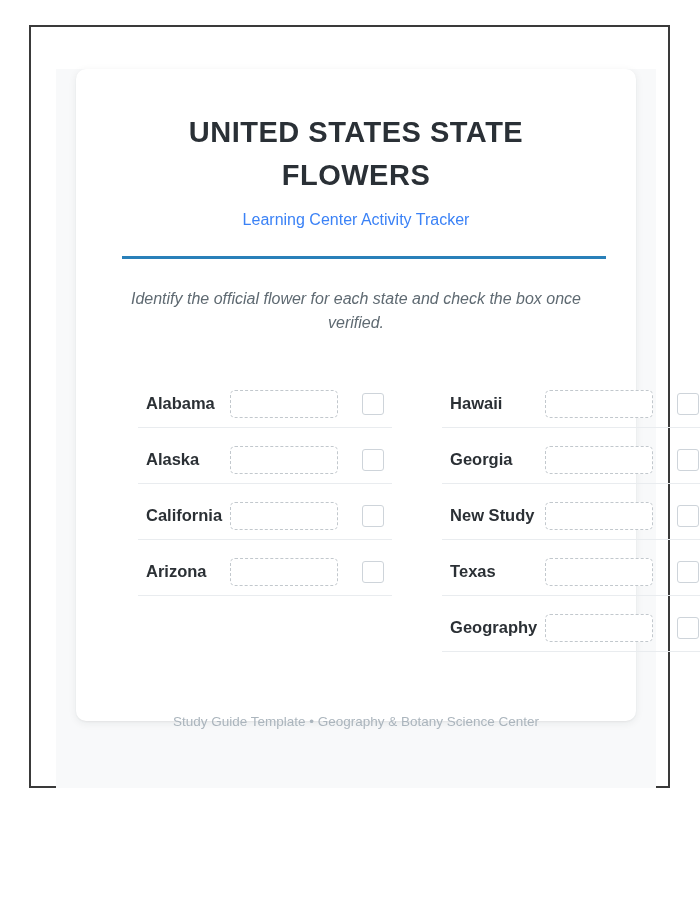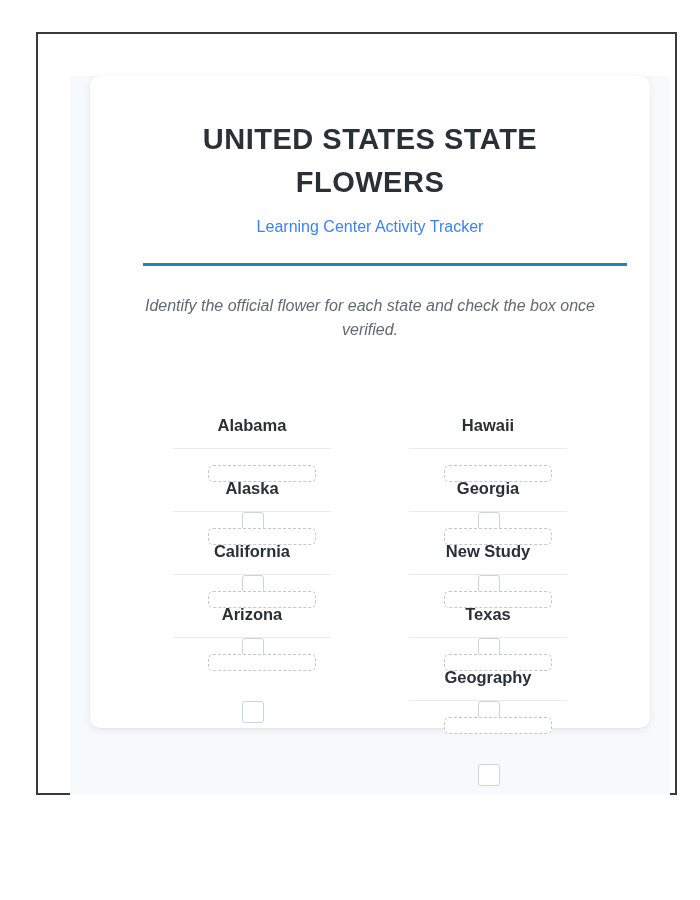--- a/index.html
+++ b/index.html
@@ -1,15 +1,15 @@
 <!DOCTYPE html>
 <html><head>
 <meta charset="utf-8">
 <style>
-  * { margin: 15px; padding: 0; box-sizing: border-box; }
+  * { margin: 8px; padding: 0; box-sizing: border-box; }
   html, body {
     width: 700px; height: 900px;
     background: #ffffff;
     font-family: "Liberation Sans", "DejaVu Sans", sans-serif;
   }
   .frame {
     position: absolute;
     left: 21px; top: 17px;
     width: 641px; height: 763px;
     border: 2px solid #3a3a3a;
@@ -63,21 +63,20 @@
     display: grid;
     grid-template-columns: 1fr 1fr;
     column-gap: 18px;
     text-align: left;
   }
   .state-row {
     height: 48px;
     display: flex;
     align-items: center;
     border-bottom: 1px solid #e9ecef;
-    flex-direction: column;
   }
   .state-label {
     font-size: 16.5px;
     font-weight: 700;
     color: #2b3035;
     white-space: nowrap;
     flex: 0 0 auto;
   }
   .flower-input {
     flex: 1 1 auto;
@@ -178,16 +177,17 @@
   </div>
 
   <div class="state-row">
     <span class="state-label">Geography</span>
     <input type="text" class="flower-input" placeholder="" style="">
     <input type="checkbox" class="verify-checkbox" style="">
   </div>
 </div>
       </div>
 
+      <div class="footer-note">Study Guide Template • Geography &amp; Botany Science Center</div>
 
     </div>
   </div>
 </div>
 
 </body></html>

